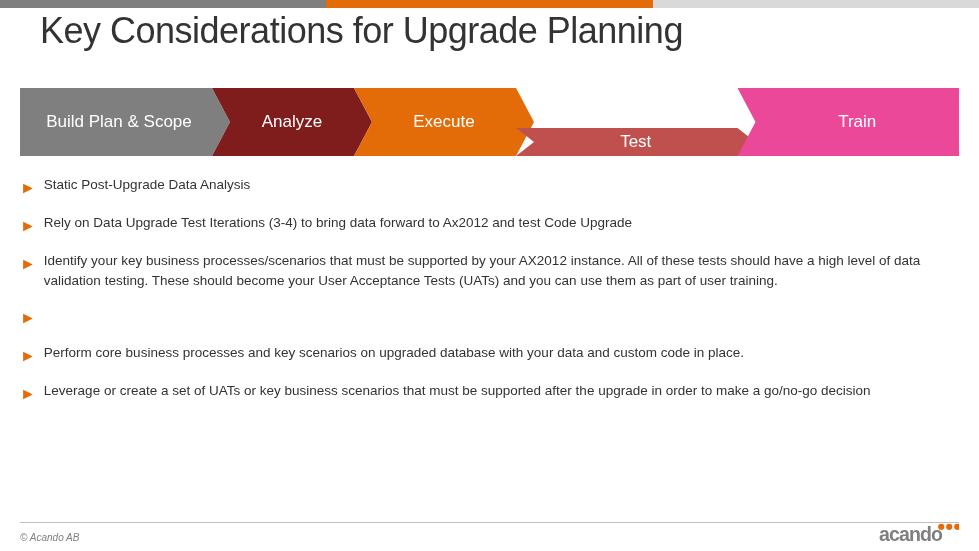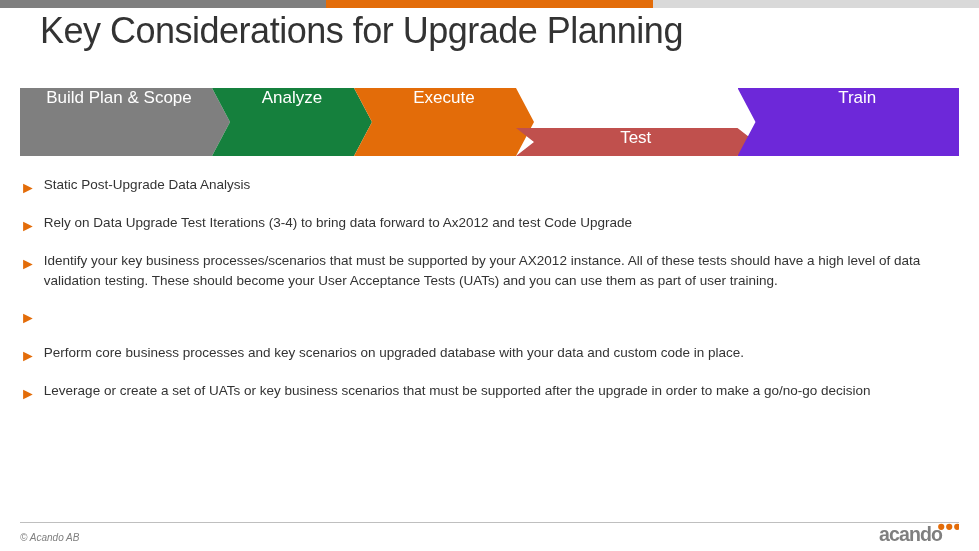--- a/index.html
+++ b/index.html
@@ -43,38 +43,38 @@
       top: 88px;
       left: 20px;
       right: 20px;
       height: 68px;
       display: flex;
       align-items: stretch;
     }
 
     .nav-item {
       display: flex;
-      align-items: flex-start;
+      align-items: center;
       justify-content: center;
       font-size: 17px;
       font-weight: 400;
       position: relative;
       padding: 0 16px;
     }
 
     .nav-item-build {
       background: #7f7f7f;
       color: #ffffff;
       flex: 0 0 210px;
       clip-path: polygon(0 0, calc(100% - 18px) 0, 100% 50%, calc(100% - 18px) 100%, 0 100%);
       padding-right: 28px;
     }
 
     .nav-item-analyze {
-      background: #15803d;
+      background: #7f1d1d;
       color: #ffffff;
       flex: 0 0 160px;
       clip-path: polygon(0 0, calc(100% - 18px) 0, 100% 50%, calc(100% - 18px) 100%, 0 100%, 18px 50%);
       margin-left: -18px;
       padding-left: 28px;
       padding-right: 28px;
     }
 
     .nav-item-execute {
       background: #e36c09;
@@ -91,21 +91,21 @@
       color: #ffffff;
       flex: 1;
       clip-path: polygon(0 0, calc(100% - 18px) 0, 100% 50%, calc(100% - 18px) 100%, 0 100%, 18px 50%);
       margin-left: -18px;
       padding-left: 28px;
       padding-right: 28px;
       margin-top: 40px;
     }
 
     .nav-item-train {
-      background: #6d28d9;
+      background: #ec4899;
       color: #ffffff;
       flex: 1;
       clip-path: polygon(0 0, 100% 0, 100% 100%, 0 100%, 18px 50%);
       margin-left: -18px;
       padding-left: 28px;
       padding-right: 10px;
     }
 
     
     .content {

